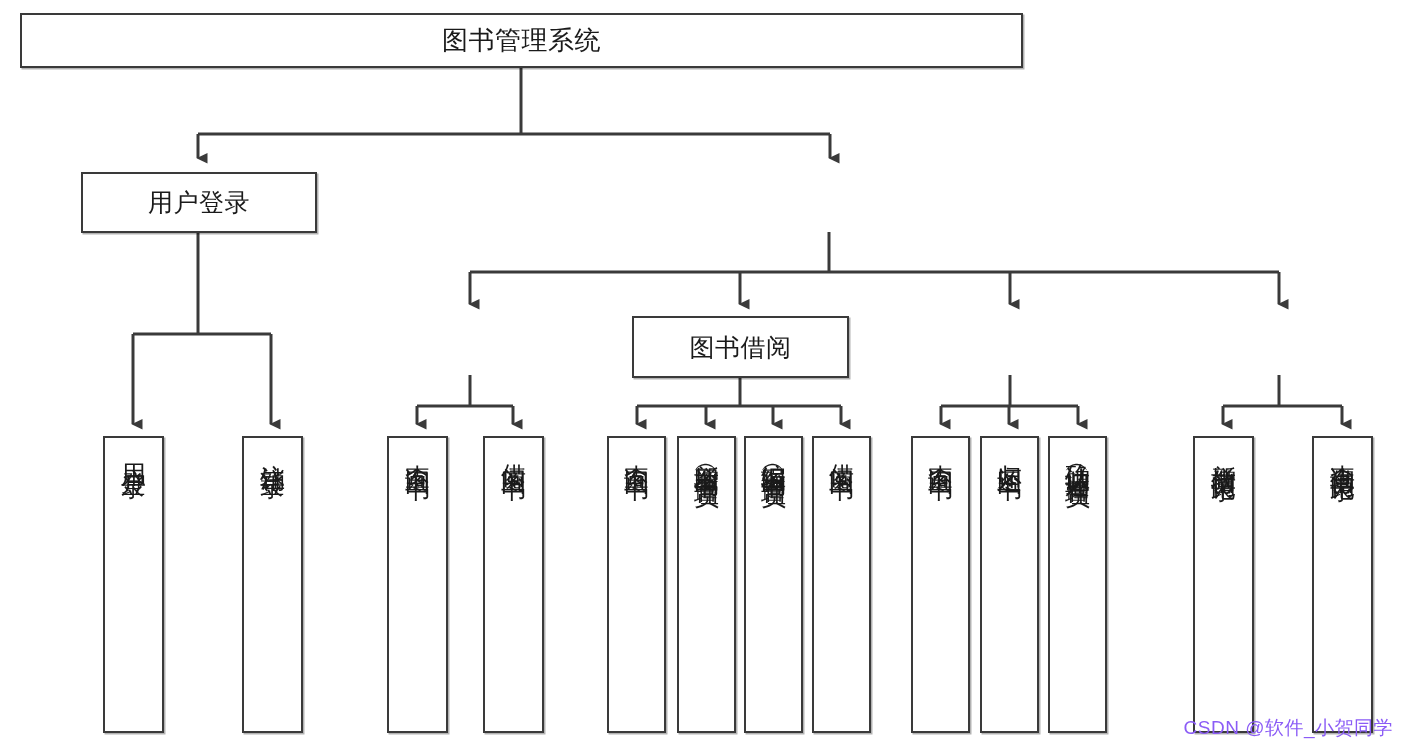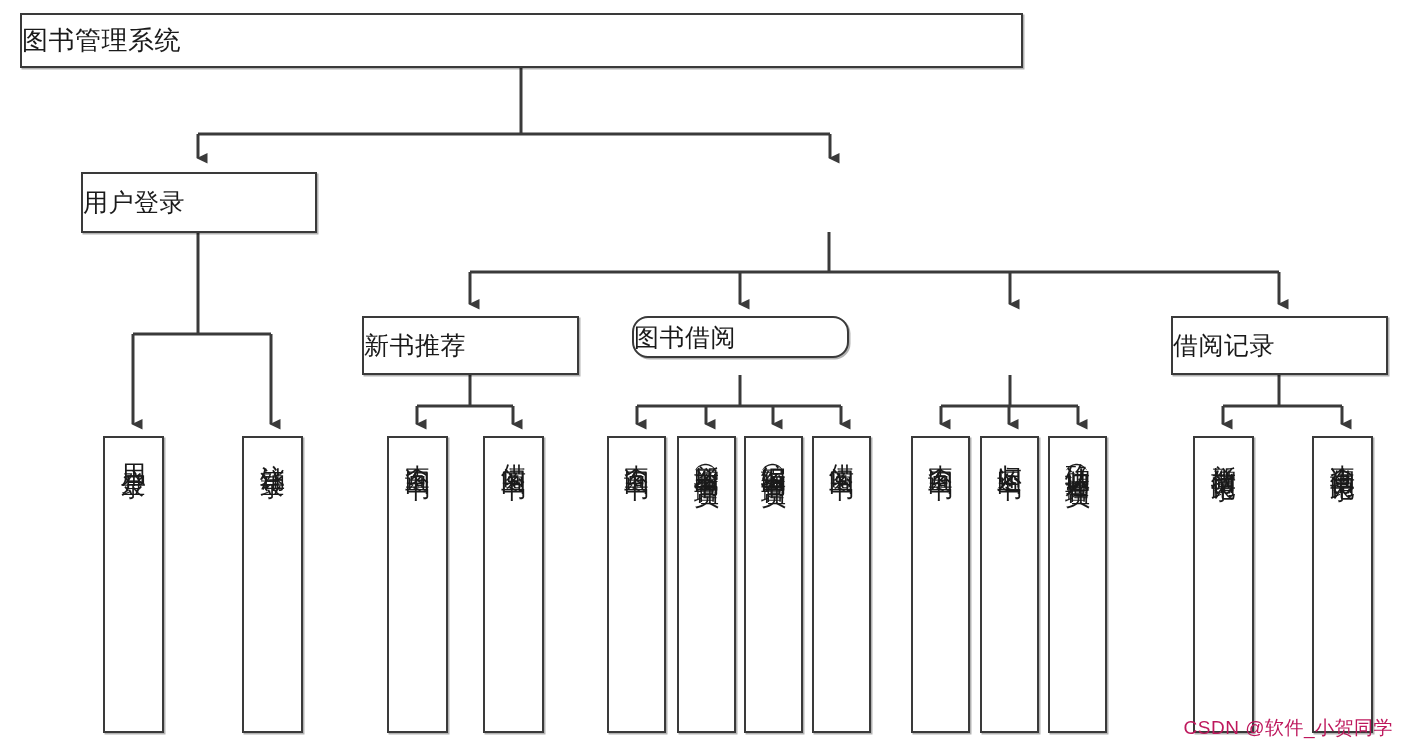--- a/index.html
+++ b/index.html
@@ -26,20 +26,21 @@
     pointer-events: none;
   }
   .node {
     position: absolute;
     box-sizing: border-box;
     background: #ffffff;
     border: 2px solid #3a3a3a;
     box-shadow: 1.5px 1.5px 0 0 rgba(0,0,0,0.30);
     display: flex;
     align-items: center;
+    justify-content: center;
     color: #1a1a1a;
   }
   .node .label {
     display: block;
     text-align: center;
     white-space: nowrap;
     line-height: 1.08;
     letter-spacing: 0.5px;
   }
   
@@ -64,21 +65,21 @@
     white-space: nowrap;
   }
   .node.v.tall .label {
     letter-spacing: 3px;
   }
   #watermark {
     position: absolute;
     right: 12px;
     bottom: 6px;
     font-size: 19px;
-    color: #be185d;
+    color: #8b5cf6;
     white-space: nowrap;
     letter-spacing: 0.5px;
   }
 </style>
 </head>
 <body>
 
 <div id="canvas">
 
   <svg id="edges" viewBox="0 0 1405 747">
@@ -132,28 +133,22 @@
   </svg>
 
   <div class="node h" id="node-root" style="left:20px; top:13px; width:1003px; height:55px;">
     <span class="label">图书管理系统</span>
   </div>
 
   <div class="node h" style="left:81px; top:172px; width:236px; height:61px;">
     <span class="label">用户登录</span>
   </div>
 
-  <div class="node h" style="left:362px; top:316px; width:217px; height:59px;">
-    <span class="label">新书推荐</span>
-  </div>
-  <div class="node h" style="left:632px; top:316px; width:217px; height:42px;border-radius:16px;">
+  <div class="node h" style="left:632px; top:316px; width:217px; height:62px;">
     <span class="label">图书借阅</span>
-  </div>
-  <div class="node h" style="left:1171px; top:316px; width:217px; height:59px;">
-    <span class="label">借阅记录</span>
   </div>
 
   <div class="node v" style="left:103px; top:436px; width:61px; height:297px;">
     <span class="label">用户登录</span>
   </div>
   <div class="node v" style="left:242px; top:436px; width:61px; height:297px;">
     <span class="label">注销登录</span>
   </div>
 
   <div class="node v" style="left:387px; top:436px; width:61px; height:297px;">

